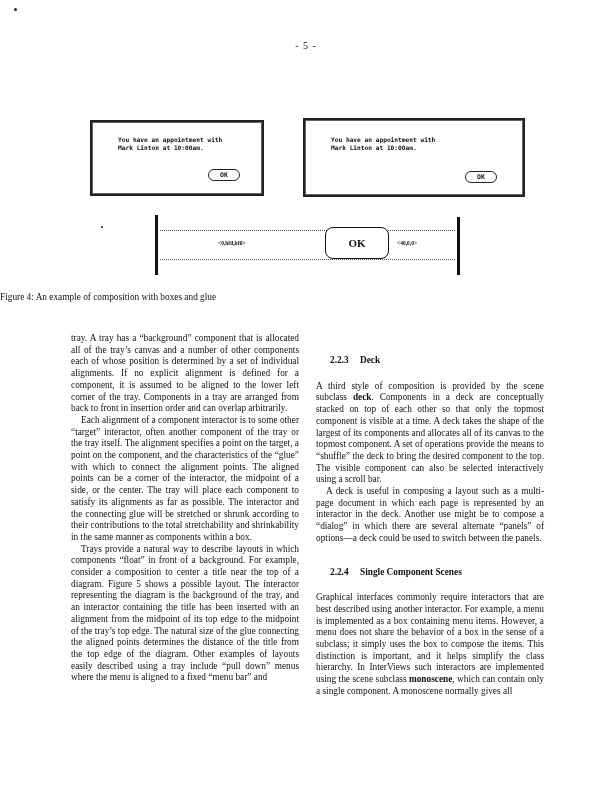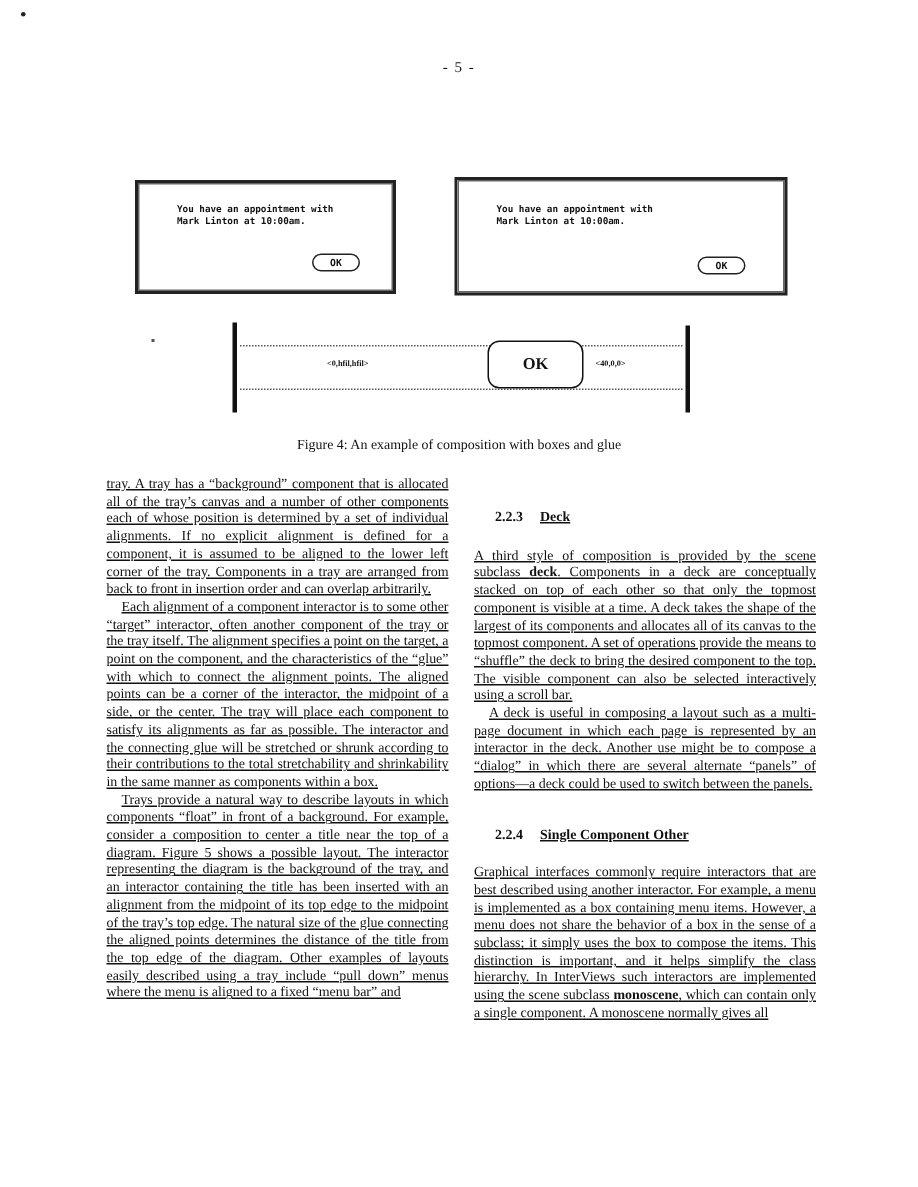--- a/index.html
+++ b/index.html
@@ -41,24 +41,24 @@
   .glue-label { position: absolute; top: 25px; font-size: 5.5px; font-weight: bold; font-family: "Liberation Serif", serif; }
   #glue-l { left: 63px; }
   #glue-r { left: 242px; }
   .big-ok {
     position: absolute; left: 170px; top: 12px; width: 62px; height: 30px;
     border: 1.5px solid #111; border-radius: 8px; background: #fff;
     font-weight: bold; font-size: 11px; text-align: center; line-height: 30px;
   }
   .stray { position: absolute; left: 101px; top: 226px; width: 2px; height: 2px; background: #555; }
 
-  .caption { position: absolute; top: 292px; left: 0; width: 612px; text-align: center; font-size: 9.3px; }
+  .caption { position: absolute; top: 292px; left: 0; width: 612px; font-size: 9.3px; }
 
   
-  .col { position: absolute; top: 318px; width: 228px; font-size: 9.3px; line-height: 11.7px; text-align: justify; text-decoration: underline; }
+  .col { position: absolute; top: 333px; width: 228px; font-size: 9.3px; line-height: 11.7px; text-align: justify; }
   #col-left { left: 71px; }
   #col-right { left: 316px; }
   .col p { margin: 0; }
   .col p.indent { text-indent: 10px; }
   .col .sec { font-weight: bold; font-size: 9.3px; margin: 22px 0 14px 0; }
   .col .sec .num { display: inline-block; width: 30px; margin-left: 14px; }
   b.kw { font-weight: bold; }
 </style>
 </head>
 <body>
@@ -93,15 +93,15 @@
 <div class="col" id="col-left">
   <p>tray. A tray has a “background” component that is allocated all of the tray’s canvas and a number of other components each of whose position is determined by a set of individual alignments. If no explicit alignment is defined for a component, it is assumed to be aligned to the lower left corner of the tray. Components in a tray are arranged from back to front in insertion order and can overlap arbitrarily.</p>
   <p class="indent">Each alignment of a component interactor is to some other “target” interactor, often another component of the tray or the tray itself. The alignment specifies a point on the target, a point on the component, and the characteristics of the “glue” with which to connect the alignment points. The aligned points can be a corner of the interactor, the midpoint of a side, or the center. The tray will place each component to satisfy its alignments as far as possible. The interactor and the connecting glue will be stretched or shrunk according to their contributions to the total stretchability and shrinkability in the same manner as components within a box.</p>
   <p class="indent">Trays provide a natural way to describe layouts in which components “float” in front of a background. For example, consider a composition to center a title near the top of a diagram. Figure 5 shows a possible layout. The interactor representing the diagram is the background of the tray, and an interactor containing the title has been inserted with an alignment from the midpoint of its top edge to the midpoint of the tray’s top edge. The natural size of the glue connecting the aligned points determines the distance of the title from the top edge of the diagram. Other examples of layouts easily described using a tray include “pull down” menus where the menu is aligned to a fixed “menu bar” and</p>
 </div>
 
 <div class="col" id="col-right">
   <div class="sec"><span class="num">2.2.3</span><span>Deck</span></div>
   <p><span>A third style of composition is provided by the scene subclass </span><b class="kw">deck</b><span>. Components in a deck are conceptually stacked on top of each other so that only the topmost component is visible at a time. A deck takes the shape of the largest of its components and allocates all of its canvas to the topmost component. A set of operations provide the means to “shuffle” the deck to bring the desired component to the top. The visible component can also be selected interactively using a scroll bar.</span></p>
   <p class="indent">A deck is useful in composing a layout such as a multi-page document in which each page is represented by an interactor in the deck. Another use might be to compose a “dialog” in which there are several alternate “panels” of options—a deck could be used to switch between the panels.</p>
-  <div class="sec"><span class="num">2.2.4</span><span>Single Component Other</span></div>
+  <div class="sec"><span class="num">2.2.4</span><span>Single Component Scenes</span></div>
   <p><span>Graphical interfaces commonly require interactors that are best described using another interactor. For example, a menu is implemented as a box containing menu items. However, a menu does not share the behavior of a box in the sense of a subclass; it simply uses the box to compose the items. This distinction is important, and it helps simplify the class hierarchy. In InterViews such interactors are implemented using the scene subclass </span><b class="kw">monoscene</b><span>, which can contain only a single component. A monoscene normally gives all</span></p>
 </div>
 
 </body></html>

